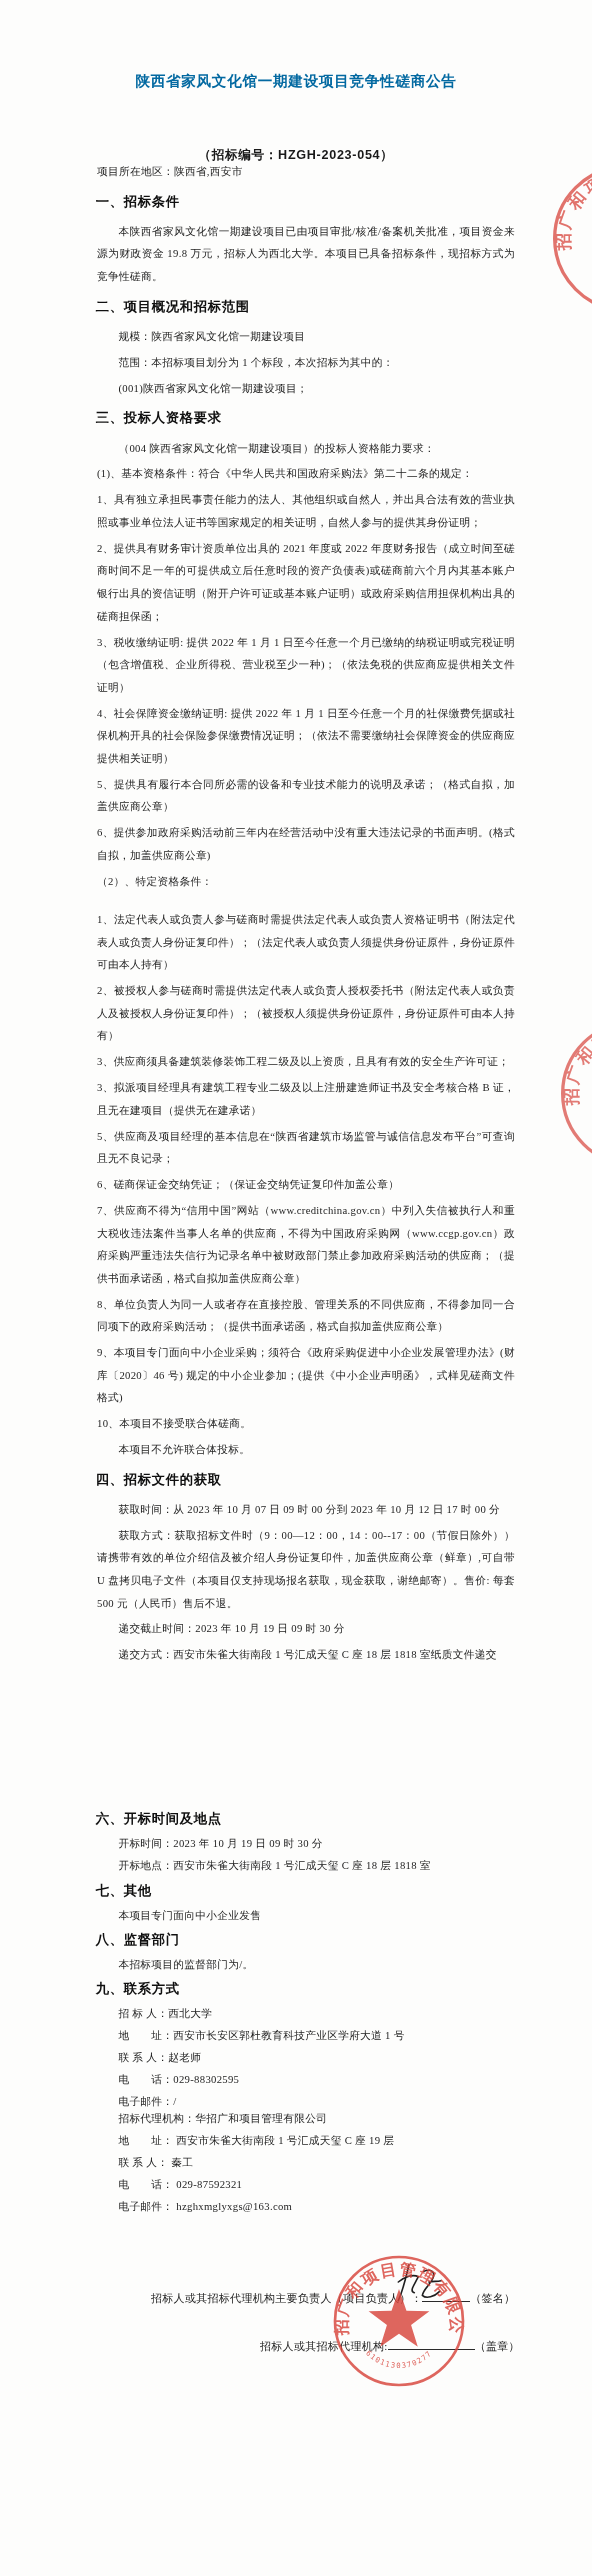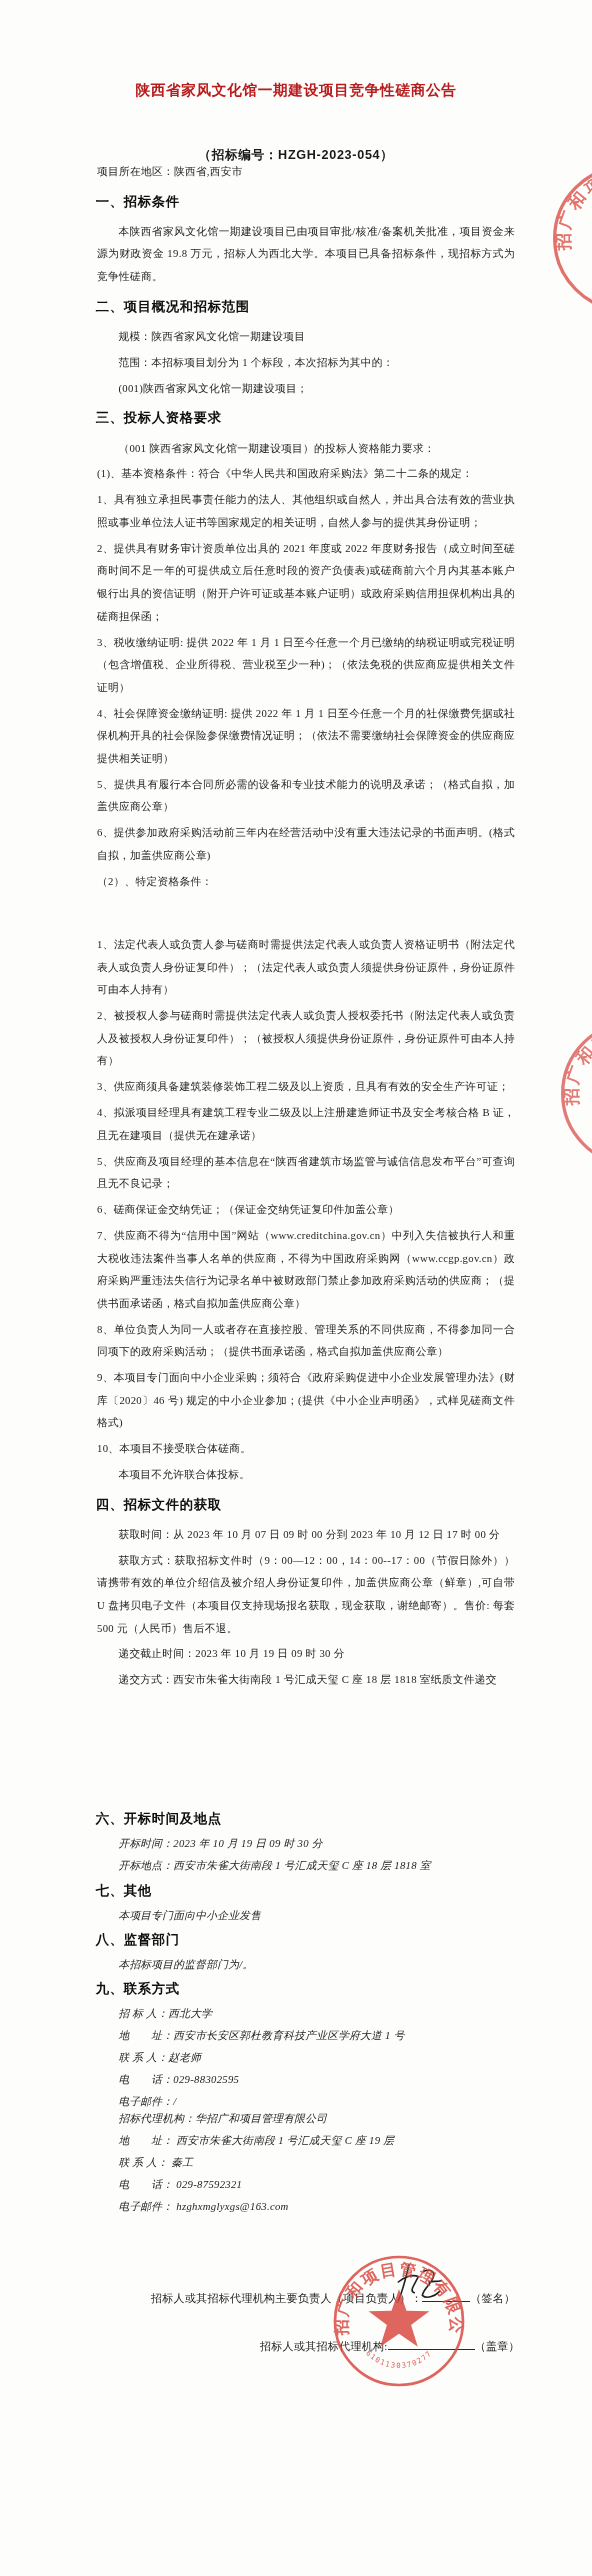--- a/index.html
+++ b/index.html
@@ -3,41 +3,41 @@
 <meta charset="utf-8">
 <style>
   html,body { margin:0; padding:0; background:#e9e9e9; }
   .page {
     position:relative; width:592px; height:2576px; margin:0 auto;
     background:#fdfdfc; overflow:hidden;
     font-family:"Liberation Serif","DejaVu Serif",serif;
     color:#1d1d1d;
   }
   .doc-title {
-    position:absolute; top:81px; left:0; width:592px; text-align:center;
+    position:absolute; top:72px; left:0; width:592px; text-align:center;
     font-family:"Liberation Sans","DejaVu Sans",sans-serif;
-    font-weight:700; font-size:14.6px; letter-spacing:0.7px; color:#b91c1c;
+    font-weight:700; font-size:14.6px; letter-spacing:0.7px; color:#0369a1;
   }
   .doc-subtitle {
     position:absolute; top:107px; left:0; width:592px; text-align:center;
     font-family:"Liberation Sans","DejaVu Sans",sans-serif;
     font-weight:600; font-size:12.6px; letter-spacing:0.7px; color:#1a1a1a;margin-top:40px;
   }
   .chunk { position:absolute; left:97px; width:418px; }
   .chunk p {
     margin:0 0 3.3px; font-size:10.7px; line-height:22.6px;
     text-align:justify; letter-spacing:0.3px;
   }
   .chunk p.indent { text-indent:2em; }
   .chunk h2 {
     font-family:"Liberation Sans","DejaVu Sans",sans-serif;
     font-size:13.3px; font-weight:700; color:#101010;
     margin:8px 0 6.7px -1.3px; line-height:22.6px; letter-spacing:0.7px;
   }
-  .chunk.tight p { line-height:22px; margin:0;font-style:italic; }
+  .chunk.tight p { line-height:22px; margin:0; }
   .chunk.tight h2 { margin:3.3px 0 2px -1.3px; line-height:22px; }
   .sig-line {
     position:absolute; font-size:11px; letter-spacing:0.3px; color:#1d1d1d;
     white-space:nowrap;
     margin-left:36px;
   }
   .sig-underline {
     display:inline-block; border-bottom:1.1px solid #2a2a2a;
     height:9.3px; vertical-align:baseline; position:relative;
   }
@@ -55,35 +55,35 @@
   <div id="chunks">
       <div class="chunk" style="top: 160px;">
         <p class="plain">项目所在地区：陕西省,西安市</p>
         <h2>一、招标条件</h2>
         <p class="indent">本陕西省家风文化馆一期建设项目已由项目审批/核准/备案机关批准，项目资金来源为财政资金 19.8 万元，招标人为西北大学。本项目已具备招标条件，现招标方式为竞争性磋商。</p>
         <h2>二、项目概况和招标范围</h2>
         <p class="indent">规模：陕西省家风文化馆一期建设项目</p>
         <p class="indent">范围：本招标项目划分为 1 个标段，本次招标为其中的：</p>
         <p class="indent">(001)陕西省家风文化馆一期建设项目；</p>
         <h2>三、投标人资格要求</h2>
-        <p class="indent">（001 陕西省家风文化馆一期建设项目）的投标人资格能力要求：</p>
+        <p class="indent">（004 陕西省家风文化馆一期建设项目）的投标人资格能力要求：</p>
         <p class="item">(1)、基本资格条件：符合《中华人民共和国政府采购法》第二十二条的规定：</p>
         <p class="item">1、具有独立承担民事责任能力的法人、其他组织或自然人，并出具合法有效的营业执照或事业单位法人证书等国家规定的相关证明，自然人参与的提供其身份证明；</p>
         <p class="item">2、提供具有财务审计资质单位出具的 2021 年度或 2022 年度财务报告（成立时间至磋商时间不足一年的可提供成立后任意时段的资产负债表)或磋商前六个月内其基本账户银行出具的资信证明（附开户许可证或基本账户证明）或政府采购信用担保机构出具的磋商担保函；</p>
         <p class="item">3、税收缴纳证明: 提供 2022 年 1 月 1 日至今任意一个月已缴纳的纳税证明或完税证明（包含增值税、企业所得税、营业税至少一种)；（依法免税的供应商应提供相关文件证明）</p>
         <p class="item">4、社会保障资金缴纳证明: 提供 2022 年 1 月 1 日至今任意一个月的社保缴费凭据或社保机构开具的社会保险参保缴费情况证明；（依法不需要缴纳社会保障资金的供应商应提供相关证明）</p>
         <p class="item">5、提供具有履行本合同所必需的设备和专业技术能力的说明及承诺；（格式自拟，加盖供应商公章）</p>
         <p class="item">6、提供参加政府采购活动前三年内在经营活动中没有重大违法记录的书面声明。(格式自拟，加盖供应商公章)</p>
         <p class="item">（2）、特定资格条件：</p>
       </div>
-      <div class="chunk" style="top: 933px;">
+      <div class="chunk" style="top: 908px;">
         <p class="item">1、法定代表人或负责人参与磋商时需提供法定代表人或负责人资格证明书（附法定代表人或负责人身份证复印件）；（法定代表人或负责人须提供身份证原件，身份证原件可由本人持有）</p>
         <p class="item">2、被授权人参与磋商时需提供法定代表人或负责人授权委托书（附法定代表人或负责人及被授权人身份证复印件）；（被授权人须提供身份证原件，身份证原件可由本人持有）</p>
         <p class="item">3、供应商须具备建筑装修装饰工程二级及以上资质，且具有有效的安全生产许可证；</p>
-        <p class="item">4、拟派项目经理具有建筑工程专业二级及以上注册建造师证书及安全考核合格 B 证，且无在建项目（提供无在建承诺）</p>
+        <p class="item">3、拟派项目经理具有建筑工程专业二级及以上注册建造师证书及安全考核合格 B 证，且无在建项目（提供无在建承诺）</p>
         <p class="item">5、供应商及项目经理的基本信息在“陕西省建筑市场监管与诚信信息发布平台”可查询且无不良记录；</p>
         <p class="item">6、磋商保证金交纳凭证；（保证金交纳凭证复印件加盖公章）</p>
         <p class="item">7、供应商不得为“信用中国”网站（www.creditchina.gov.cn）中列入失信被执行人和重大税收违法案件当事人名单的供应商，不得为中国政府采购网（www.ccgp.gov.cn）政府采购严重违法失信行为记录名单中被财政部门禁止参加政府采购活动的供应商；（提供书面承诺函，格式自拟加盖供应商公章）</p>
         <p class="item">8、单位负责人为同一人或者存在直接控股、管理关系的不同供应商，不得参加同一合同项下的政府采购活动；（提供书面承诺函，格式自拟加盖供应商公章）</p>
         <p class="item">9、本项目专门面向中小企业采购；须符合《政府采购促进中小企业发展管理办法》(财库〔2020〕46 号) 规定的中小企业参加；(提供《中小企业声明函》，式样见磋商文件格式)</p>
         <p class="item">10、本项目不接受联合体磋商。</p>
         <p class="indent">本项目不允许联合体投标。</p>
         <h2>四、招标文件的获取</h2>
         <p class="indent">获取时间：从 2023 年 10 月 07 日 09 时 00 分到 2023 年 10 月 12 日 17 时 00 分</p>
         <p class="indent">获取方式：获取招标文件时（9：00—12：00，14：00--17：00（节假日除外））请携带有效的单位介绍信及被介绍人身份证复印件，加盖供应商公章（鲜章）,可自带 U 盘拷贝电子文件（本项目仅支持现场报名获取，现金获取，谢绝邮寄）。售价: 每套 500 元（人民币）售后不退。</p>

